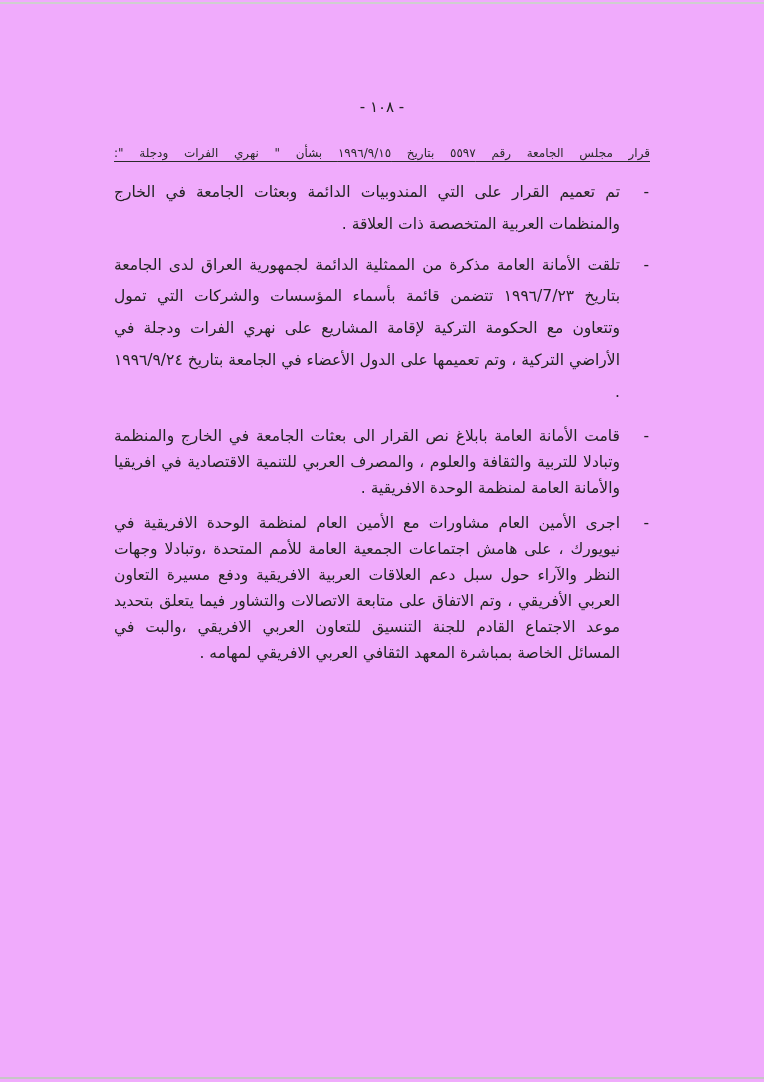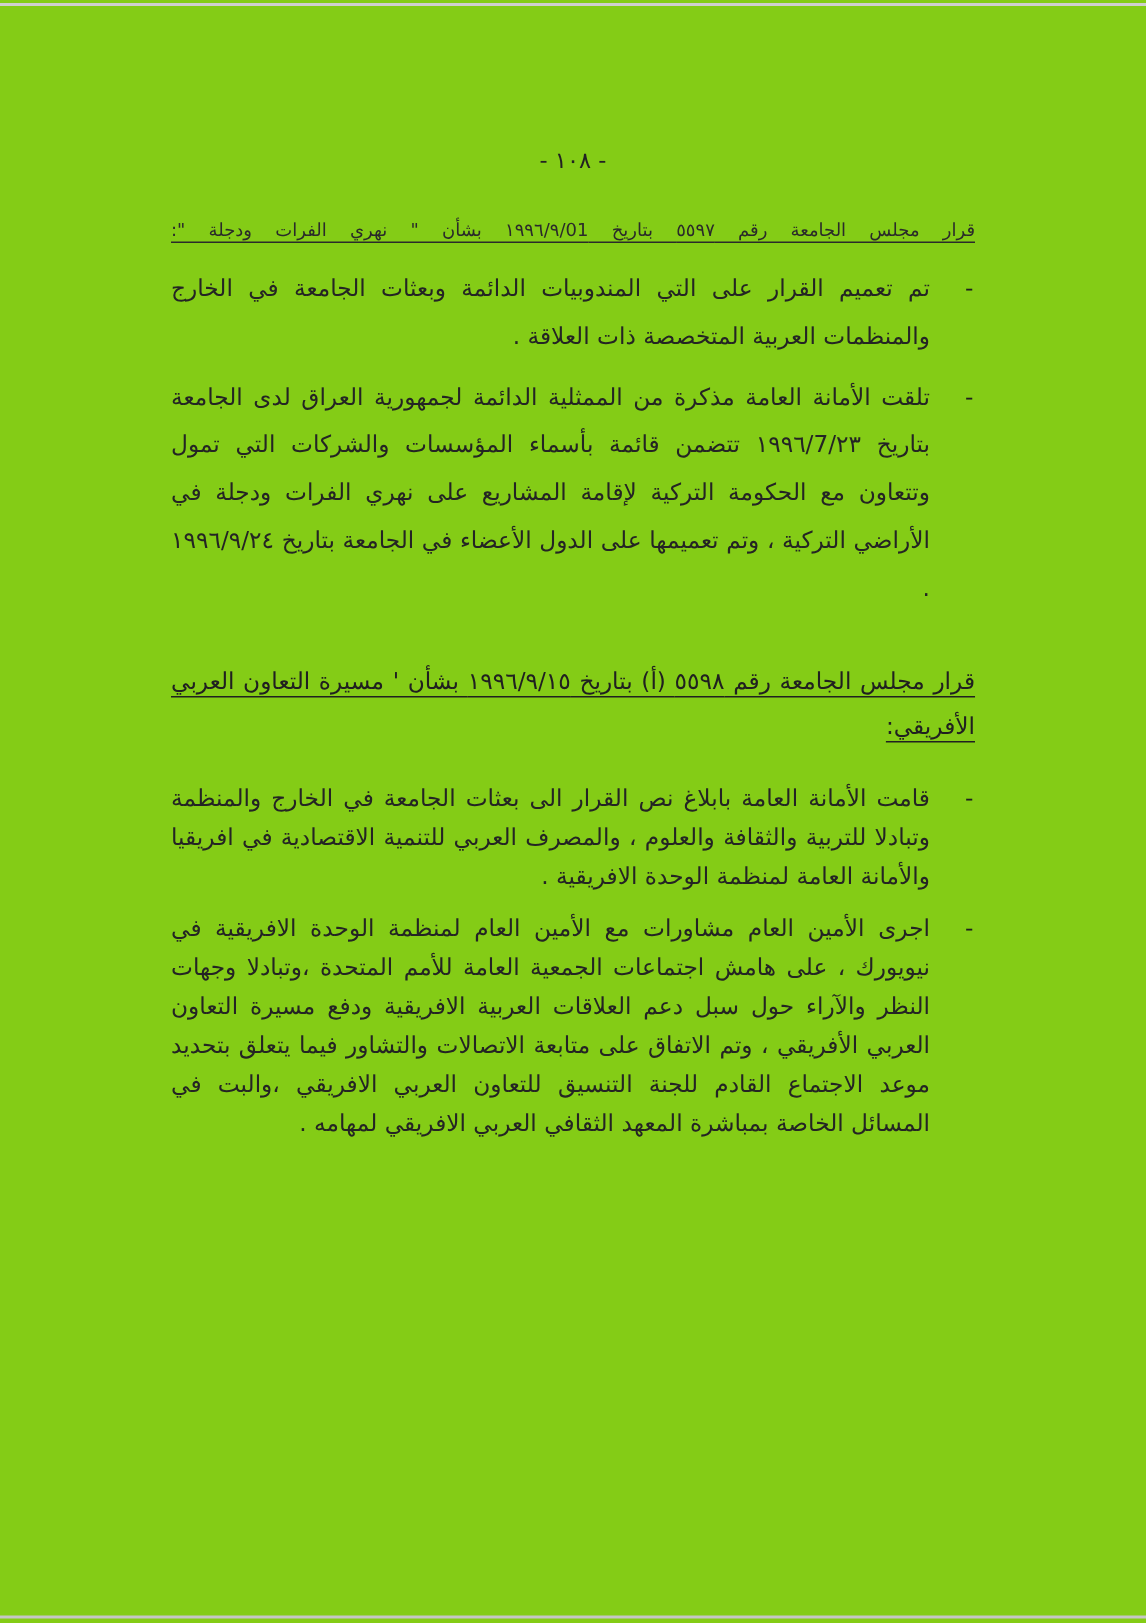--- a/index.html
+++ b/index.html
@@ -11,21 +11,21 @@
     width: 764px;
     height: 1082px;
     overflow: hidden;
     font-family: "DejaVu Sans", sans-serif;
     color: #1f1f1f;
   }
   .scan {
     position: relative;
     width: 764px;
     height: 1082px;
-    background: #84cc16;
+    background: #f0abfc;
   }
   .edge-top {
     position: absolute;
     top: 2px; left: 0;
     width: 100%; height: 2px;
     background: #cfcfcf;
   }
   .edge-bottom {
     position: absolute;
     bottom: 3px; left: 0;
@@ -92,34 +92,33 @@
 </head>
 <body>
 
 <div class="scan">
   <div class="edge-top"></div>
 
   <div class="content">
 
     <div class="page-number">- ١٠٨ -</div>
 
-    <div class="header-note">قرار مجلس الجامعة رقم ٥٥٩٧ بتاريخ ١٩٩٦/٩/01 بشأن " نهري الفرات ودجلة ":</div>
+    <div class="header-note">قرار مجلس الجامعة رقم ٥٥٩٧ بتاريخ ١٩٩٦/٩/١٥ بشأن " نهري الفرات ودجلة ":</div>
 
     <div class="bullets section1">
       <div class="bullet">
         <span class="dash">-</span>
         <div class="bullet-text">تم تعميم القرار على التي المندوبيات الدائمة وبعثات الجامعة في الخارج والمنظمات العربية المتخصصة ذات العلاقة .</div>
       </div>
       <div class="bullet">
         <span class="dash">-</span>
         <div class="bullet-text">تلقت الأمانة العامة مذكرة من الممثلية الدائمة لجمهورية العراق لدى الجامعة بتاريخ ١٩٩٦/7/٢٣ تتضمن قائمة بأسماء المؤسسات والشركات التي تمول وتتعاون مع الحكومة التركية لإقامة المشاريع على نهري الفرات ودجلة في الأراضي التركية ، وتم تعميمها على الدول الأعضاء في الجامعة بتاريخ ١٩٩٦/٩/٢٤ .</div>
       </div>
     </div>
 
-    <div class="heading">قرار مجلس الجامعة رقم ٥٥٩٨ (أ) بتاريخ ١٩٩٦/٩/١٥ بشأن ' مسيرة التعاون العربي الأفريقي:</div>
 
     <div class="bullets section2">
       <div class="bullet">
         <span class="dash">-</span>
         <div class="bullet-text">قامت الأمانة العامة بابلاغ نص القرار الى بعثات الجامعة في الخارج والمنظمة وتبادلا للتربية والثقافة والعلوم ، والمصرف العربي للتنمية الاقتصادية في افريقيا والأمانة العامة لمنظمة الوحدة الافريقية .</div>
       </div>
       <div class="bullet">
         <span class="dash">-</span>
         <div class="bullet-text">اجرى الأمين العام مشاورات مع الأمين العام لمنظمة الوحدة الافريقية في نيويورك ، على هامش اجتماعات الجمعية العامة للأمم المتحدة ،وتبادلا وجهات النظر والآراء حول سبل دعم العلاقات العربية الافريقية ودفع مسيرة التعاون العربي الأفريقي ، وتم الاتفاق على متابعة الاتصالات والتشاور فيما يتعلق بتحديد موعد الاجتماع القادم للجنة التنسيق للتعاون العربي الافريقي ،والبت في المسائل الخاصة بمباشرة المعهد الثقافي العربي الافريقي لمهامه .</div>
       </div>

